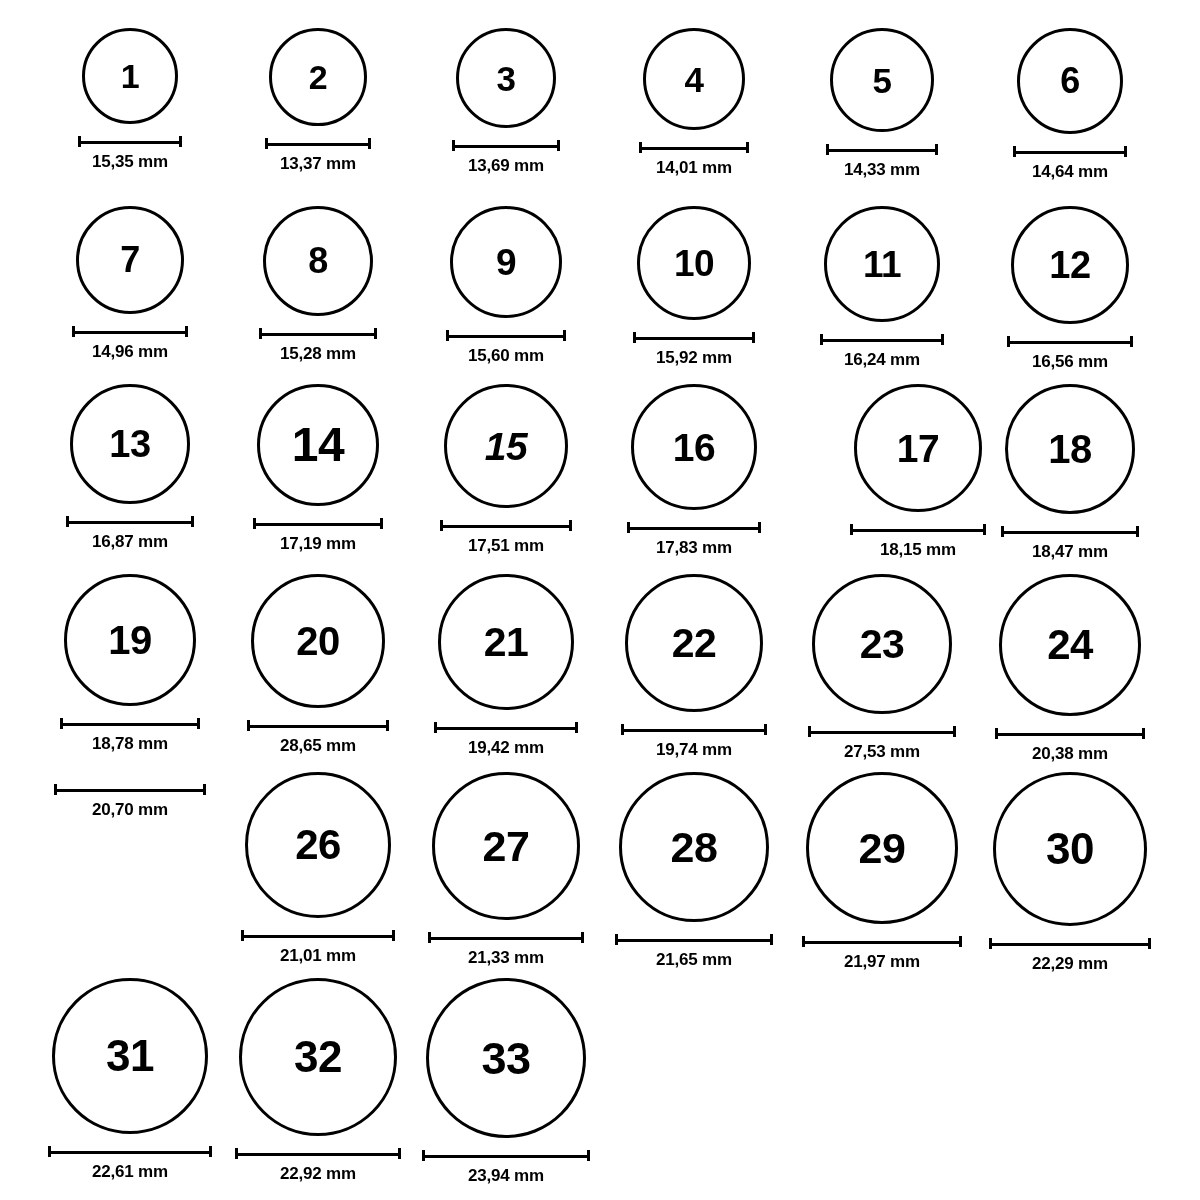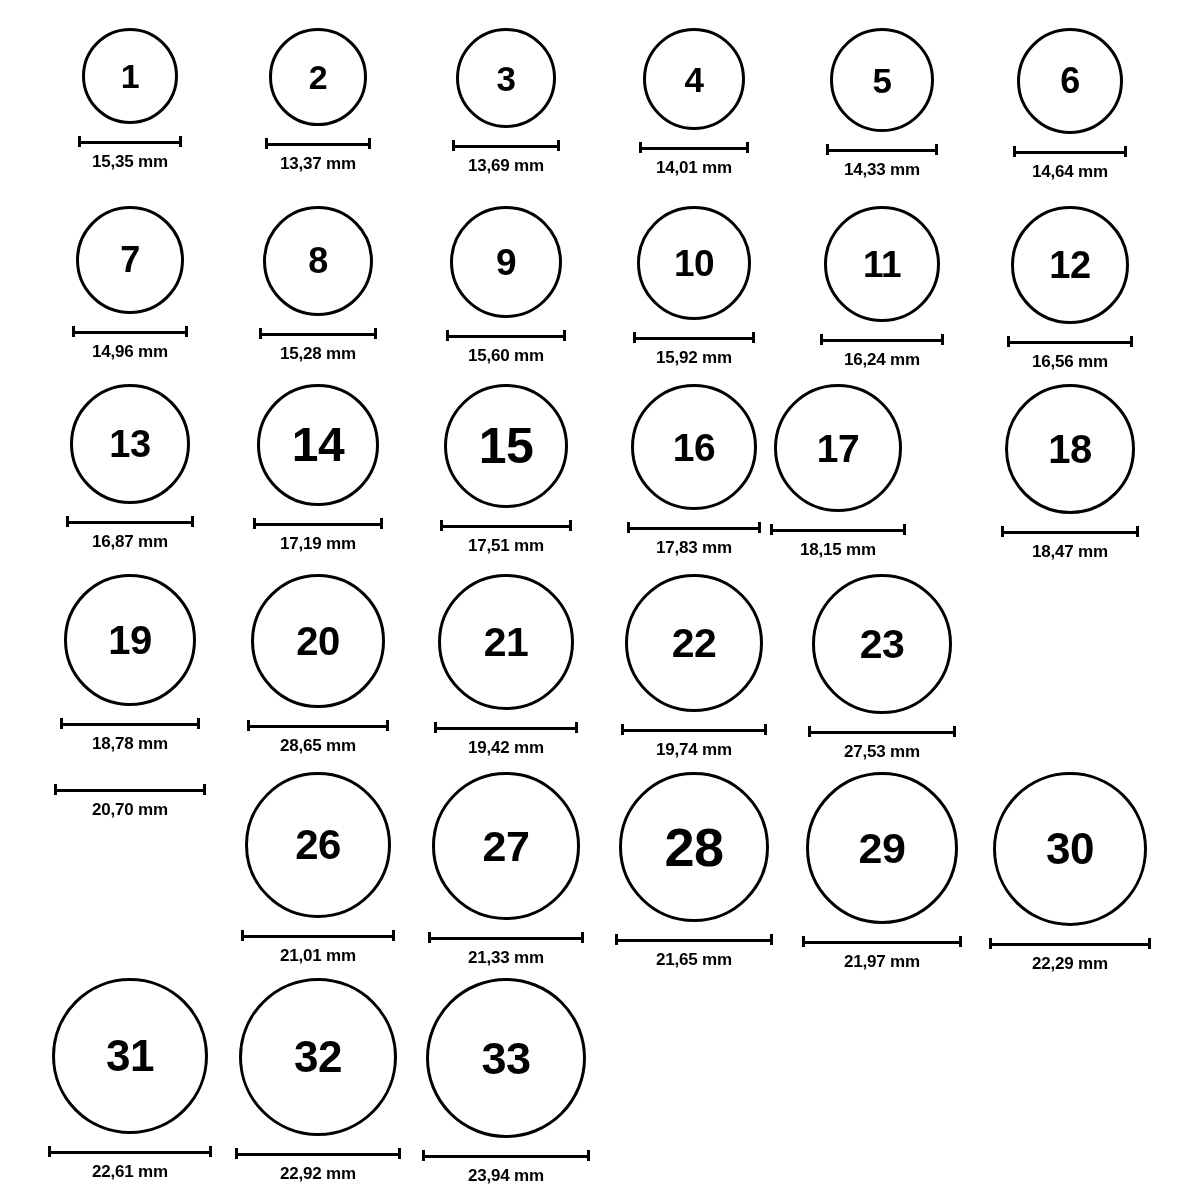--- a/index.html
+++ b/index.html
@@ -266,21 +266,21 @@
         <div class="measure-bar" style="width: 130px;">
           <div class="line"></div>
           <div class="cap-l"></div>
           <div class="cap-r"></div>
         </div>
       </div>
       <div class="measure-label">17,19 mm</div>
     </div>
     <div class="size-cell" style="left: 416px; top: 384px; width: 180px;">
       <div class="ring-circle" style="width: 124px; height: 124px;">
-        <div class="ring-number" style="font-size: 50px;">15</div>
+        <div class="ring-number" style="font-size: 39px; font-style: italic;">15</div>
       </div>
       <div class="measure-wrap" style="margin-top: 10px;">
         <div class="measure-bar" style="width: 132px;">
           <div class="line"></div>
           <div class="cap-l"></div>
           <div class="cap-r"></div>
         </div>
       </div>
       <div class="measure-label">17,51 mm</div>
     </div>
@@ -290,21 +290,21 @@
       </div>
       <div class="measure-wrap" style="margin-top: 10px;">
         <div class="measure-bar" style="width: 134px;">
           <div class="line"></div>
           <div class="cap-l"></div>
           <div class="cap-r"></div>
         </div>
       </div>
       <div class="measure-label">17,83 mm</div>
     </div>
-    <div class="size-cell" style="left: 748px; top: 384px; width: 180px; justify-content: center;">
+    <div class="size-cell" style="left: 828px; top: 384px; width: 180px; justify-content: center;">
       <div class="ring-circle" style="width: 128px; height: 128px;">
         <div class="ring-number" style="font-size: 39px;">17</div>
       </div>
       <div class="measure-wrap" style="margin-top: 10px;">
         <div class="measure-bar" style="width: 136px;">
           <div class="line"></div>
           <div class="cap-l"></div>
           <div class="cap-r"></div>
         </div>
       </div>
@@ -381,20 +381,33 @@
       </div>
       <div class="measure-wrap" style="margin-top: 10px;">
         <div class="measure-bar" style="width: 148px;">
           <div class="line"></div>
           <div class="cap-l"></div>
           <div class="cap-r"></div>
         </div>
       </div>
       <div class="measure-label">27,53 mm</div>
     </div>
+    <div class="size-cell" style="left: 980px; top: 574px; width: 180px;">
+      <div class="ring-circle" style="width: 142px; height: 142px;">
+        <div class="ring-number" style="font-size: 42px;">24</div>
+      </div>
+      <div class="measure-wrap" style="margin-top: 10px;">
+        <div class="measure-bar" style="width: 150px;">
+          <div class="line"></div>
+          <div class="cap-l"></div>
+          <div class="cap-r"></div>
+        </div>
+      </div>
+      <div class="measure-label">20,38 mm</div>
+    </div>
     <div class="size-cell" style="left: 40px; top: 772px; width: 180px;">
       <div class="measure-wrap" style="margin-top: 10px;">
         <div class="measure-bar" style="width: 152px;">
           <div class="line"></div>
           <div class="cap-l"></div>
           <div class="cap-r"></div>
         </div>
       </div>
       <div class="measure-label">20,70 mm</div>
     </div>
@@ -419,21 +432,21 @@
         <div class="measure-bar" style="width: 156px;">
           <div class="line"></div>
           <div class="cap-l"></div>
           <div class="cap-r"></div>
         </div>
       </div>
       <div class="measure-label">21,33 mm</div>
     </div>
     <div class="size-cell" style="left: 604px; top: 772px; width: 180px;">
       <div class="ring-circle" style="width: 150px; height: 150px;">
-        <div class="ring-number" style="font-size: 54px;">28</div>
+        <div class="ring-number" style="font-size: 43px;">28</div>
       </div>
       <div class="measure-wrap" style="margin-top: 10px;">
         <div class="measure-bar" style="width: 158px;">
           <div class="line"></div>
           <div class="cap-l"></div>
           <div class="cap-r"></div>
         </div>
       </div>
       <div class="measure-label">21,65 mm</div>
     </div>

